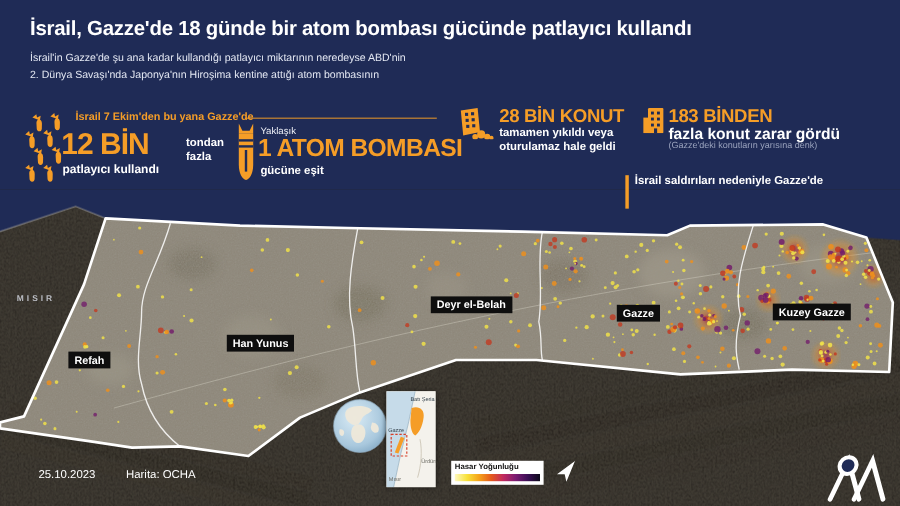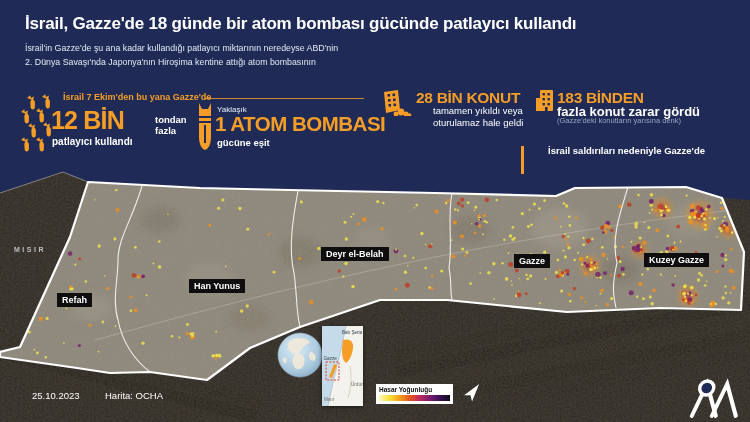--- a/index.html
+++ b/index.html
@@ -18,34 +18,34 @@
   .intro{left:63px;top:92px;font-size:9px;font-weight:700;color:var(--accent);}
   .intro-rule{left:204px;top:98px;width:160px;height:1px;background:var(--accent);opacity:.8;}
   .bigval{font-weight:700;color:var(--accent);letter-spacing:-.8px;white-space:nowrap;}
   .v12{left:51px;top:106px;font-size:25px;}
   .unit12{left:109px;top:114px;width:40px;font-size:9.5px;font-weight:700;line-height:11px;padding-left:46px;}
   .desc12{left:52px;top:136px;font-size:10px;font-weight:700;}
   .yaklasik{left:217px;top:105px;font-size:8px;font-weight:400;color:#eef1f8;}
   .v1atom{left:215px;top:112px;font-size:20.5px;letter-spacing:-.5px;}
   .descatom{left:217px;top:137px;font-size:9.5px;font-weight:700;}
   .v28{left:416px;top:89px;font-size:15.5px;letter-spacing:-.3px;}
-  .desc28{left:416px;top:105px;width:106px;font-size:9.5px;font-weight:400;line-height:11.5px;margin-left:17px;}
+  .desc28{left:416px;top:105px;width:106px;font-size:9.5px;font-weight:700;line-height:11.5px;}
   .v183{left:557px;top:89px;font-size:15.5px;letter-spacing:-.3px;}
   .desc183{left:557px;top:104px;font-size:13px;font-weight:700;}
   .note183{left:557px;top:116px;font-size:7.5px;color:var(--muted);}
   .cas-bar{left:521px;top:146px;width:3px;height:28px;background:var(--accent);}
-  .cas1{left:529px;top:145px;font-size:9.5px;font-weight:700;margin-left:19px;}
+  .cas1{left:529px;top:145px;font-size:9.5px;font-weight:700;}
   .cas2{left:529px;top:156px;width:158px;font-size:9.5px;font-weight:700;color:var(--accent);line-height:11px;}
   
   #mapsvg{left:0;top:158px;}
   .maplabel{background:var(--labelbg);color:#fff;font-weight:700;font-size:9px;
     padding:2px 5px;white-space:nowrap;}
   .lbl-egypt{left:14px;top:246px;font-size:7px;letter-spacing:2.5px;color:#c9ccd4;opacity:.9;font-weight:700;}
   .lbl-rafah{left:57px;top:293px;} .lbl-khan{left:189px;top:257px;margin-top:22px;}
-  .lbl-deir{left:321px;top:247px;text-align:center;} .lbl-gazze{left:514px;top:254px;}
+  .lbl-deir{left:359px;top:247px;text-align:center;} .lbl-gazze{left:514px;top:254px;}
   .lbl-kuzey{left:644px;top:253px;}
   .mapdate{left:32px;top:390px;font-size:9.5px;} .mapsrc{left:105px;top:390px;font-size:9.5px;}
   
   .globe{left:277px;top:332px;}
   .locator{left:322px;top:326px;width:41px;height:80px;background:#f4f2ec;
     box-shadow:0 1px 4px rgba(0,0,0,.6);}
   .locator svg{display:block;}
   .legend{left:376px;top:384px;width:77px;background:#fff;padding:2px 3px 3px 3px;box-sizing:border-box;}
   .legend-title{font-size:6.5px;font-weight:700;color:#111;margin-bottom:2px;white-space:nowrap;}
   .legend-bar{height:6px;background:linear-gradient(90deg,#fef9c0,#f8e23b,#f5a21b,#e4591d,#c02a60,#7a1b72,#3a0f55,#0d0a1a);}

